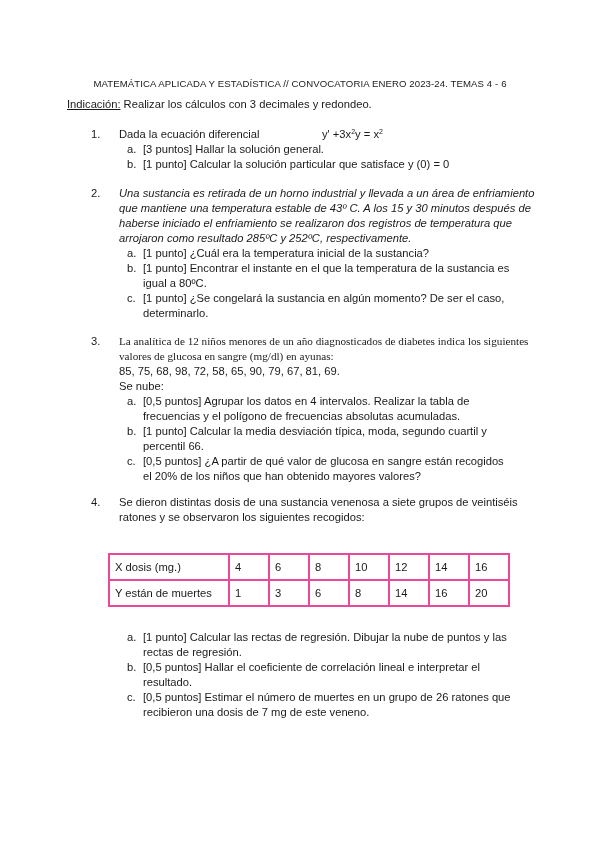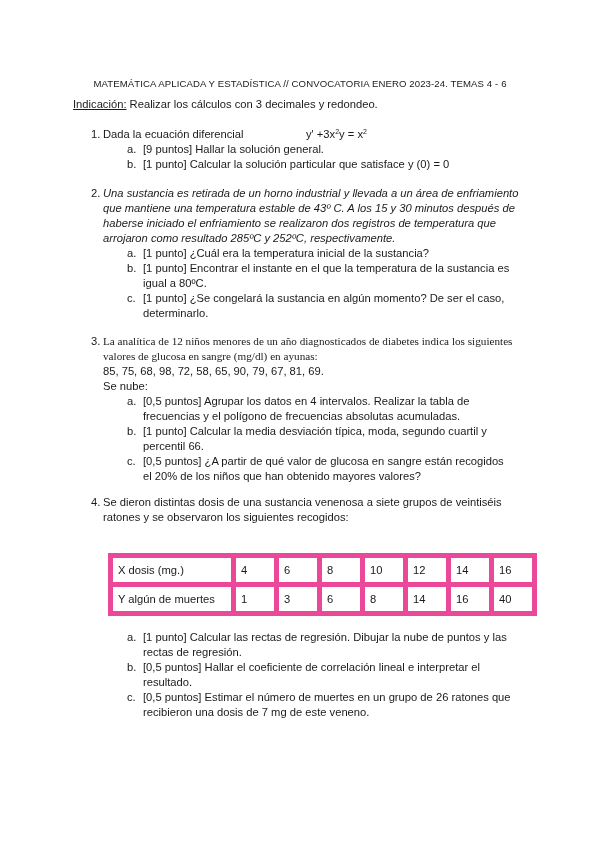--- a/index.html
+++ b/index.html
@@ -25,36 +25,36 @@
     .header {
       position: absolute;
       left: 0; width: 600px;
       top: 76px;
       text-align: center;
       font-size: 9.6px;
       letter-spacing: 0.1px;
     }
     .indicacion {
       position: absolute;
-      left: 73px; top: 97px;
+      left: 67px; top: 97px;
     }
     .indicacion .label { text-decoration: underline; }
 
     .q {
       position: absolute;
       left: 91px;
       width: 440px;
     }
     .q .num {
       position: absolute;
       left: 0;
       top: 0;
     }
     .q .body {
-      margin-left: 12px;
+      margin-left: 28px;
     }
     .sub {
       position: relative;
       margin-left: 36px;
       padding-left: 16px;
       width: 372px;
     }
     .sub .letter {
       position: absolute;
       left: 0; top: 0;
@@ -70,21 +70,21 @@
     }
 
     table.data {
       position: absolute;
       left: 108px;
       top: 553px;
       border-collapse: collapse;
       font-size: 11.2px;
     }
     table.data td {
-      border: 5px solid #ec4899;
+      border: 2px solid #ec4899;
       height: 24px;
       padding: 0 5px;
       vertical-align: middle;
     }
     table.data td.head { width: 108px; }
     table.data td.val { width: 28px; }
   </style>
 </head>
 <body>
 
@@ -97,21 +97,21 @@
   </div>
 
   <div class="q" style="top:127px;">
     <span class="num">1.</span>
     <div class="body" style="position:relative;">
       <span>Dada la ecuación diferencial</span>
       <span class="eq"><span>y' +3x</span><sup>2</sup><span>y = x</span><sup>2</sup></span>
     </div>
     <div class="sub">
       <span class="letter">a.</span>
-      <span>[9 puntos] Hallar la solución general.</span>
+      <span>[3 puntos] Hallar la solución general.</span>
     </div>
     <div class="sub">
       <span class="letter">b.</span>
       <span>[1 punto] Calcular la solución particular que satisface y (0) = 0</span>
     </div>
   </div>
 
   <div class="q" style="top:186px;">
     <span class="num">2.</span>
     <div class="body" style="width:425px;font-style:italic;">Una sustancia es retirada de un horno industrial y llevada a un área de enfriamiento que mantiene una temperatura estable de 43º C. A los 15 y 30 minutos después de haberse iniciado el enfriamiento se realizaron dos registros de temperatura que arrojaron como resultado 285ºC y 252ºC, respectivamente.</div>
@@ -159,28 +159,28 @@
       <td class="head">X dosis (mg.)</td>
       <td class="val">4</td>
       <td class="val">6</td>
       <td class="val">8</td>
       <td class="val">10</td>
       <td class="val">12</td>
       <td class="val">14</td>
       <td class="val">16</td>
     </tr>
     <tr>
-      <td class="head">Y algún de muertes</td>
+      <td class="head">Y están de muertes</td>
       <td class="val">1</td>
       <td class="val">3</td>
       <td class="val">6</td>
       <td class="val">8</td>
       <td class="val">14</td>
       <td class="val">16</td>
-      <td class="val">40</td>
+      <td class="val">20</td>
     </tr>
   </tbody>
     </table>
 
   <div class="q" style="top:630px;">
     <div class="sub" style="margin-left:36px;">
       <span class="letter">a.</span>
       <span>[1 punto] Calcular las rectas de regresión. Dibujar la nube de puntos y las rectas de regresión.</span>
     </div>
     <div class="sub" style="margin-left:36px;">

